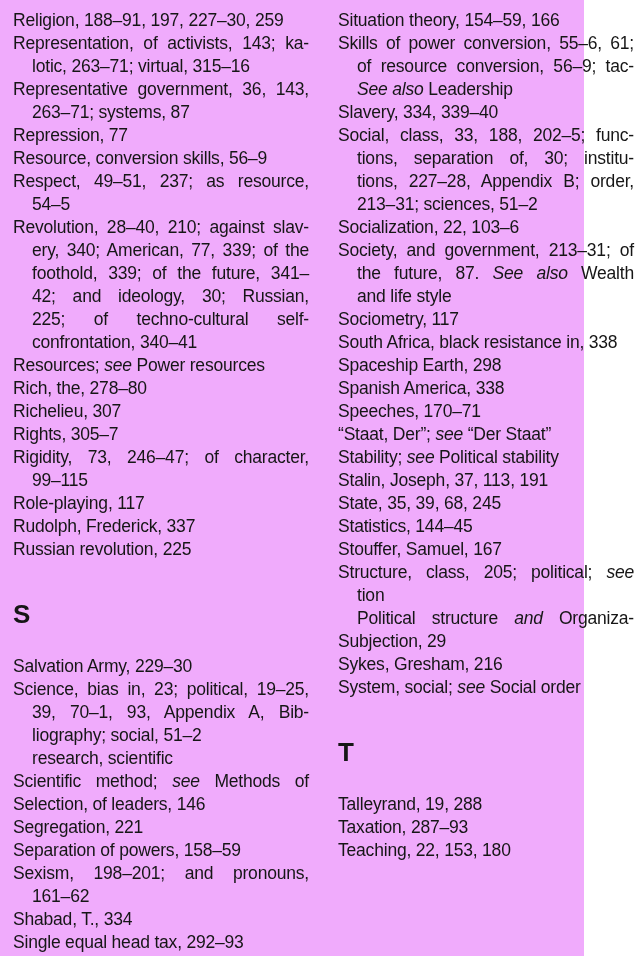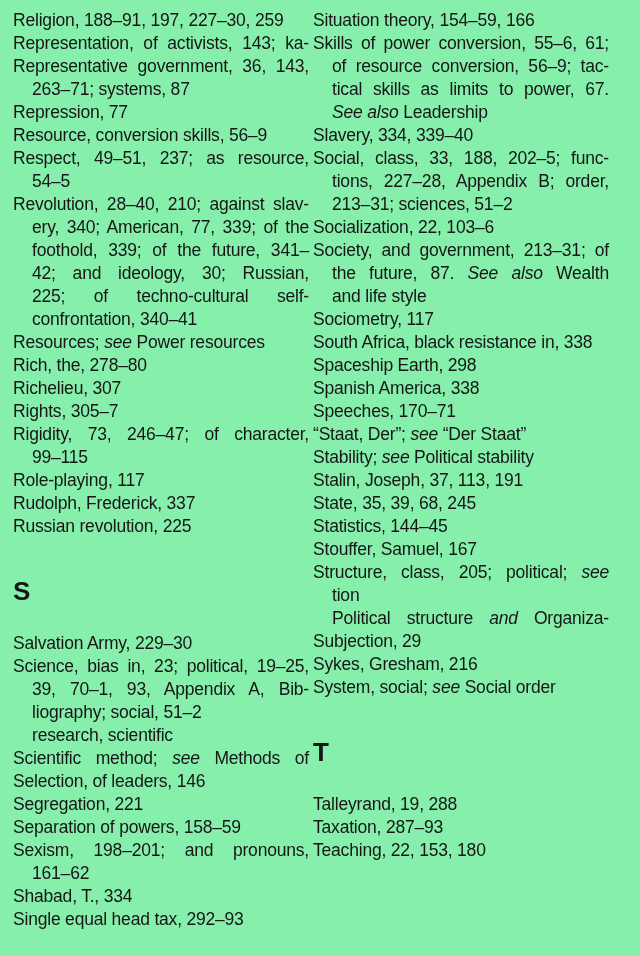--- a/index.html
+++ b/index.html
@@ -9,26 +9,26 @@
   }
   body {
     width: 640px;
     height: 956px;
     overflow: hidden;
     font-family: "Liberation Sans", sans-serif;
     color: #161616;
   }
   .page {
     box-sizing: border-box;
-    width: 640px;
+    width: 584px;
     height: 956px;
     padding: 9px 5px 0 13px;
     display: flex;
-    gap: 4px;
-    background: #86efac;
+    gap: 29px;
+    background: #f0abfc;
   }
   .col {
     width: 296px;
     flex: 0 0 296px;
   }
   .entry {
     font-size: 17.5px;
     line-height: 23px;
     letter-spacing: -0.2px;
   }
@@ -56,20 +56,21 @@
 </head>
 <body>
 
 <div class="page">
   <div class="col">
       <div class="entry">
         <div class="line last">Religion, 188–91, 197, 227–30, 259</div>
       </div>
       <div class="entry">
         <div class="line">Representation, of activists, 143; ka-</div>
+        <div class="line last cont">lotic, 263–71; virtual, 315–16</div>
       </div>
       <div class="entry">
         <div class="line">Representative government, 36, 143,</div>
         <div class="line last cont">263–71; systems, 87</div>
       </div>
       <div class="entry">
         <div class="line last">Repression, 77</div>
       </div>
       <div class="entry">
         <div class="line last">Resource, conversion skills, 56–9</div>
@@ -144,28 +145,28 @@
         <div class="line last">Single equal head tax, 292–93</div>
       </div>
     </div>
   <div class="col">
       <div class="entry">
         <div class="line last">Situation theory, 154–59, 166</div>
       </div>
       <div class="entry">
         <div class="line">Skills of power conversion, 55–6, 61;</div>
         <div class="line cont">of resource conversion, 56–9; tac-</div>
-        <div class="line cont">tical skills as limits to power, 67.</div>
         <div class="line last cont"><em>See also</em> Leadership</div>
       </div>
       <div class="entry">
         <div class="line last">Slavery, 334, 339–40</div>
       </div>
       <div class="entry">
         <div class="line">Social, class, 33, 188, 202–5; func-</div>
+        <div class="line cont">tions, separation of, 30; institu-</div>
         <div class="line cont">tions, 227–28, Appendix B; order,</div>
         <div class="line last cont">213–31; sciences, 51–2</div>
       </div>
       <div class="entry">
         <div class="line last">Socialization, 22, 103–6</div>
       </div>
       <div class="entry">
         <div class="line">Society, and government, 213–31; of</div>
         <div class="line cont">the future, 87. <em>See also</em> Wealth</div>
         <div class="line last cont">and life style</div>

